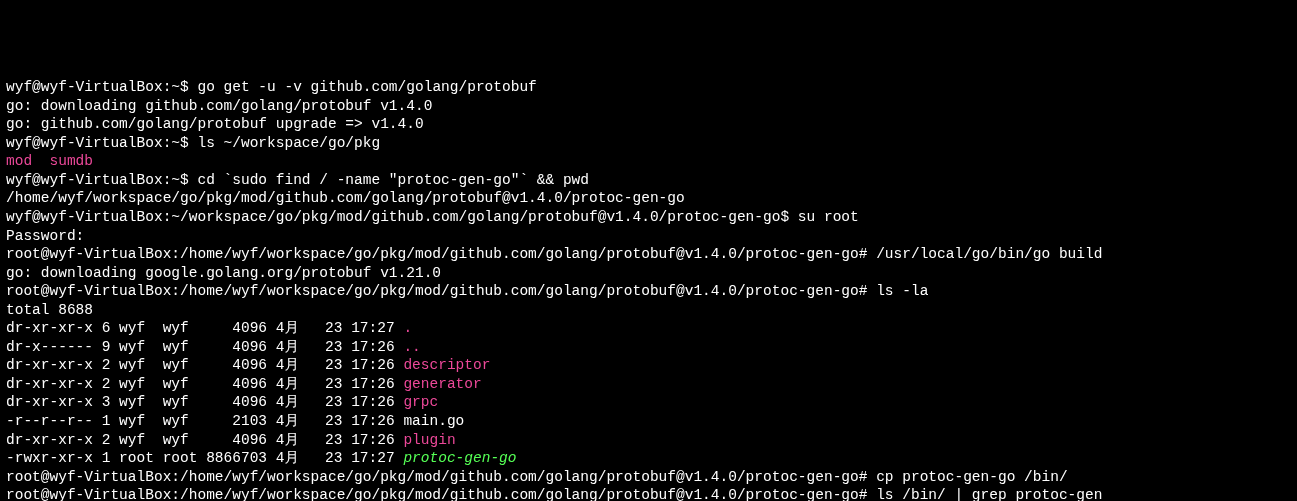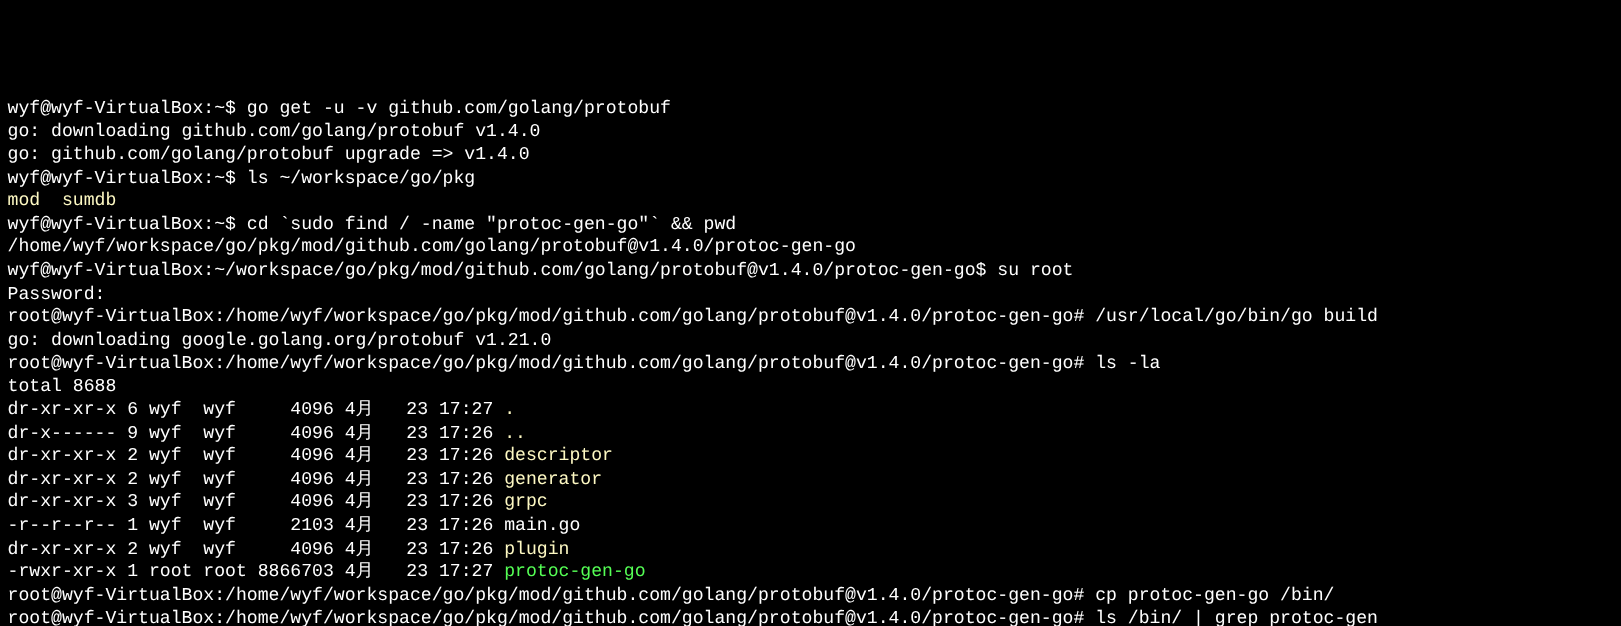--- a/index.html
+++ b/index.html
@@ -9,22 +9,22 @@
     color: #ffffff;
     font-family: "Consolas", "Monaco", "Courier New", monospace;
     font-size: 14.5px;
     line-height: 1.28;
     white-space: pre;
     width: 1297px;
     box-sizing: border-box;
   }
   .line { display: block; }
   .c-white  { color: #ffffff; text-align: center; }
-  .c-blue   { color: #fef9c3; margin-top: 24px; }
-  .c-green  { color: #55ff55; }
+  .c-blue   { color: #ec4899; margin-top: 24px; }
+  .c-green  { color: #55ff55; font-style: italic; }
 </style>
 </head>
 <body>
 
 
 
 <div id="term"><span class="line"><span class="c-white">wyf@wyf-VirtualBox:~$ </span><span class="c-white">go get -u -v github.com/golang/protobuf</span></span><span class="line"><span class="c-white">go: downloading github.com/golang/protobuf v1.4.0</span></span><span class="line"><span class="c-white">go: github.com/golang/protobuf upgrade =&gt; v1.4.0</span></span><span class="line"><span class="c-white">wyf@wyf-VirtualBox:~$ </span><span class="c-white">ls ~/workspace/go/pkg</span></span><span class="line"><span class="c-blue">mod</span><span class="c-white">  </span><span class="c-blue">sumdb</span></span><span class="line"><span class="c-white">wyf@wyf-VirtualBox:~$ </span><span class="c-white">cd `sudo find / -name "protoc-gen-go"` &amp;&amp; pwd</span></span><span class="line"><span class="c-white">/home/wyf/workspace/go/pkg/mod/github.com/golang/protobuf@v1.4.0/protoc-gen-go</span></span><span class="line"><span class="c-white">wyf@wyf-VirtualBox:~/workspace/go/pkg/mod/github.com/golang/protobuf@v1.4.0/protoc-gen-go$ </span><span class="c-white">su root</span></span><span class="line"><span class="c-white">Password:</span></span><span class="line"><span class="c-white">root@wyf-VirtualBox:/home/wyf/workspace/go/pkg/mod/github.com/golang/protobuf@v1.4.0/protoc-gen-go# </span><span class="c-white">/usr/local/go/bin/go build</span></span><span class="line"><span class="c-white">go: downloading google.golang.org/protobuf v1.21.0</span></span><span class="line"><span class="c-white">root@wyf-VirtualBox:/home/wyf/workspace/go/pkg/mod/github.com/golang/protobuf@v1.4.0/protoc-gen-go# </span><span class="c-white">ls -la</span></span><span class="line"><span class="c-white">total 8688</span></span><span class="line"><span class="c-white">dr-xr-xr-x 6 wyf  wyf     4096 4月   23 17:27 </span><span class="c-blue">.</span></span><span class="line"><span class="c-white">dr-x------ 9 wyf  wyf     4096 4月   23 17:26 </span><span class="c-blue">..</span></span><span class="line"><span class="c-white">dr-xr-xr-x 2 wyf  wyf     4096 4月   23 17:26 </span><span class="c-blue">descriptor</span></span><span class="line"><span class="c-white">dr-xr-xr-x 2 wyf  wyf     4096 4月   23 17:26 </span><span class="c-blue">generator</span></span><span class="line"><span class="c-white">dr-xr-xr-x 3 wyf  wyf     4096 4月   23 17:26 </span><span class="c-blue">grpc</span></span><span class="line"><span class="c-white">-r--r--r-- 1 wyf  wyf     2103 4月   23 17:26 </span><span class="c-white">main.go</span></span><span class="line"><span class="c-white">dr-xr-xr-x 2 wyf  wyf     4096 4月   23 17:26 </span><span class="c-blue">plugin</span></span><span class="line"><span class="c-white">-rwxr-xr-x 1 root root 8866703 4月   23 17:27 </span><span class="c-green">protoc-gen-go</span></span><span class="line"><span class="c-white">root@wyf-VirtualBox:/home/wyf/workspace/go/pkg/mod/github.com/golang/protobuf@v1.4.0/protoc-gen-go# </span><span class="c-white">cp protoc-gen-go /bin/</span></span><span class="line"><span class="c-white">root@wyf-VirtualBox:/home/wyf/workspace/go/pkg/mod/github.com/golang/protobuf@v1.4.0/protoc-gen-go# </span><span class="c-white">ls /bin/ | grep protoc-gen</span></span></div>
 
 
 

